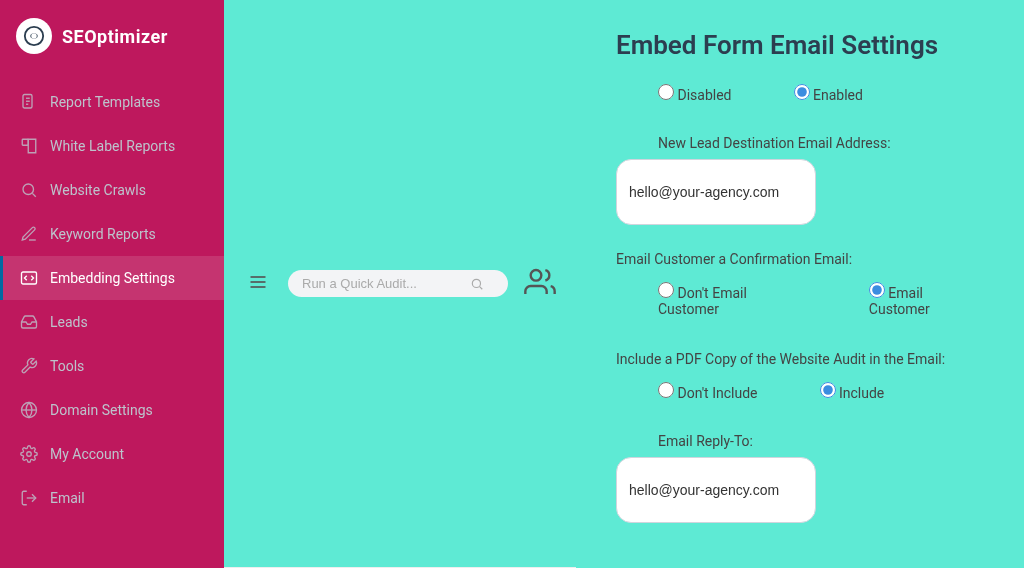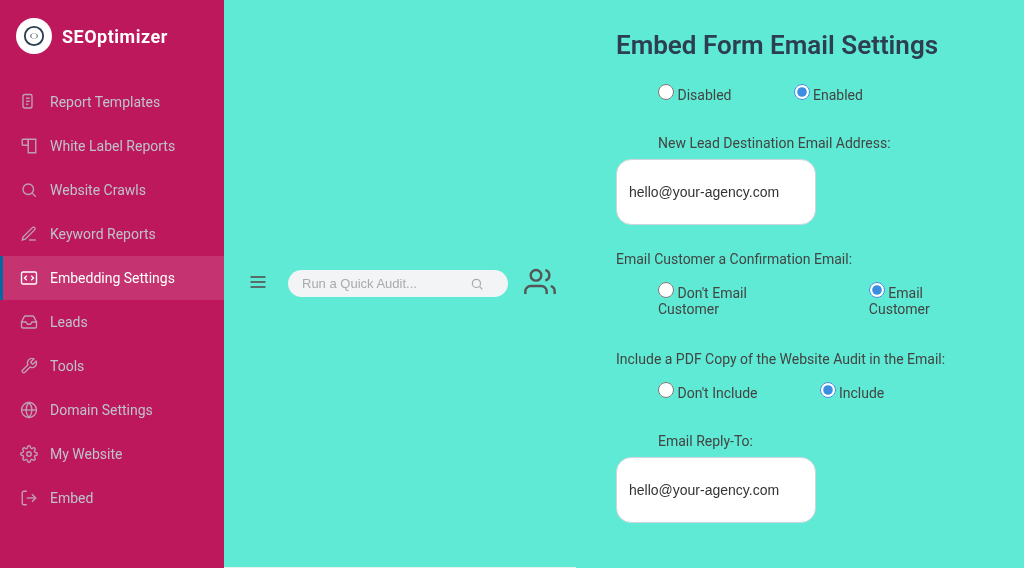--- a/index.html
+++ b/index.html
@@ -237,30 +237,30 @@
           <path d="M12 2a15.3 15.3 0 014 10 15.3 15.3 0 01-4 10 15.3 15.3 0 01-4-10 15.3 15.3 0 014-10z"></path>
       </svg>
       <span>Domain Settings</span>
     </div>
 
     <div class="nav-item">
       <svg class="nav-icon" viewBox="0 0 24 24" fill="none" stroke="currentColor" stroke-width="1.8">
         <circle cx="12" cy="12" r="3"></circle>
           <path d="M19.4 15a1.65 1.65 0 00.33 1.82l.06.06a2 2 0 010 2.83 2 2 0 01-2.83 0l-.06-.06a1.65 1.65 0 00-1.82-.33 1.65 1.65 0 00-1 1.51V21a2 2 0 01-4 0v-.09A1.65 1.65 0 009 19.4a1.65 1.65 0 00-1.82.33l-.06.06a2 2 0 01-2.83-2.83l.06-.06A1.65 1.65 0 004.68 15a1.65 1.65 0 00-1.51-1H3a2 2 0 010-4h.09A1.65 1.65 0 004.6 9a1.65 1.65 0 00-.33-1.82l-.06-.06a2 2 0 012.83-2.83l.06.06A1.65 1.65 0 009 4.68a1.65 1.65 0 001-1.51V3a2 2 0 014 0v.09a1.65 1.65 0 001 1.51 1.65 1.65 0 001.82-.33l.06-.06a2 2 0 012.83 2.83l-.06.06A1.65 1.65 0 0019.4 9a1.65 1.65 0 001.51 1H21a2 2 0 010 4h-.09a1.65 1.65 0 00-1.51 1z"></path>
       </svg>
-      <span>My Website</span>
+      <span>My Account</span>
     </div>
 
     <div class="nav-item">
       <svg class="nav-icon" viewBox="0 0 24 24" fill="none" stroke="currentColor" stroke-width="1.8">
         <path d="M9 21H5a2 2 0 01-2-2V5a2 2 0 012-2h4"></path>
           <polyline points="16 17 21 12 16 7"></polyline>
           <line x1="21" y1="12" x2="9" y2="12"></line>
       </svg>
-      <span>Embed</span>
+      <span>Email</span>
     </div>
   </nav>
 </aside>
 
 <div class="main-area">
 
   <div class="topbar">
     <button class="menu-btn">
       <svg width="20" height="20" viewBox="0 0 24 24" fill="none" stroke="currentColor" stroke-width="2">
         <line x1="3" y1="6" x2="21" y2="6"></line>

